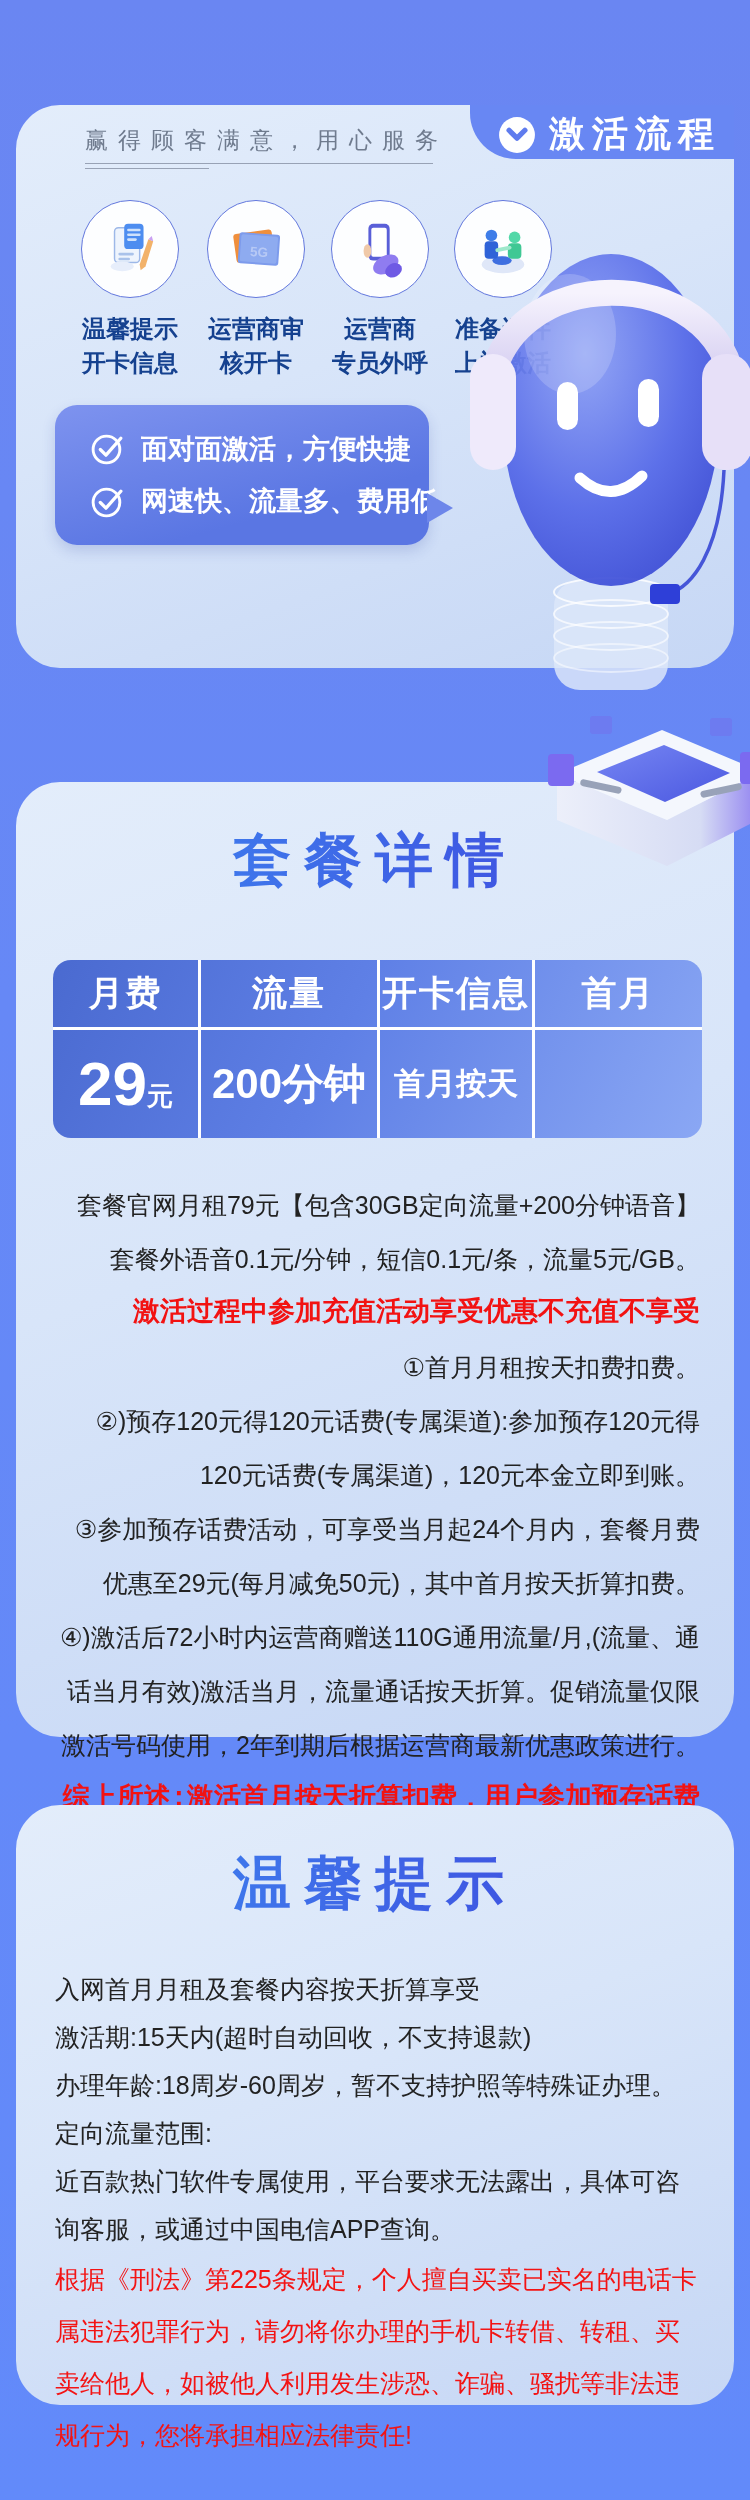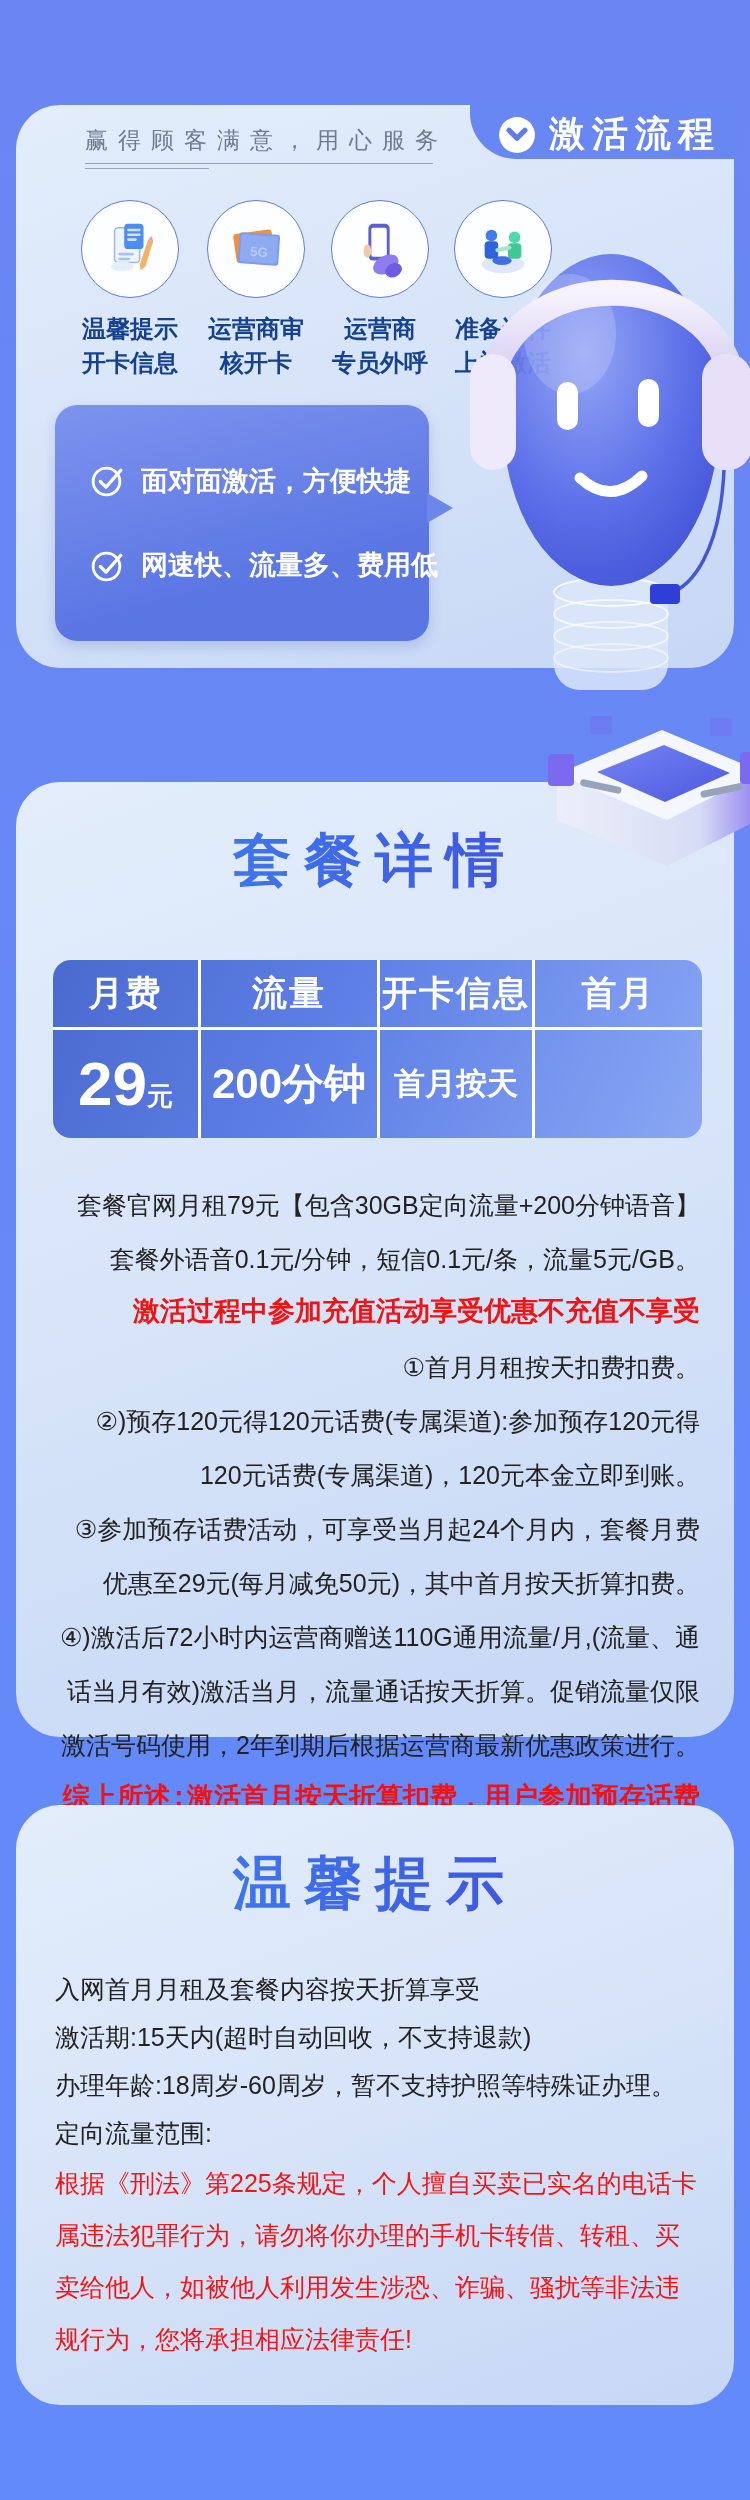--- a/index.html
+++ b/index.html
@@ -33,21 +33,21 @@
   .step{ position:absolute; top:95px; width:140px; text-align:center; }
   .s1{left:44px}.s2{left:170px}.s3{left:294px}.s4{left:417px}
   .step-circle{ width:98px; height:98px; margin:0 auto; border-radius:50%;
                 background:#fdfeff; border:1.5px solid #6277dd;
                 display:flex; align-items:center; justify-content:center; }
   .step-circle svg{ width:58px; height:58px; }
   .step-label{ margin-top:14px; font-size:24px; font-weight:700; color:#15418f;
                line-height:34px; }
 
   
-  .bubble{ position:absolute; left:39px; top:300px; width:374px; height:236px;
+  .bubble{ position:absolute; left:39px; top:300px; width:374px; height:140px;
            border-radius:22px; background:linear-gradient(165deg,#7e93ef 0%,#5a76e3 70%);
            display:flex; flex-direction:column; justify-content:space-evenly;
            padding:10px 0 10px 34px; box-shadow:0 6px 14px rgba(40,60,160,.18); }
   .bubble .brow{ display:flex; align-items:center; gap:15px; }
   .bubble .brow svg{ width:37px; height:37px; flex:0 0 37px; }
   .bubble .brow span{ font-size:27px; font-weight:600; color:#ffffff; white-space:nowrap; }
   .bubble .tip{ position:absolute; right:-24px; top:88px; width:0; height:0;
                 border-left:26px solid #6d86ea; border-top:15px solid transparent;
                 border-bottom:15px solid transparent; }
 
@@ -285,17 +285,18 @@
     </div>
   </section>
 
   <section class="card card3">
     <h2 class="sec-title">温馨提示</h2>
     <div class="tips-body">
       <p>入网首月月租及套餐内容按天折算享受</p>
       <p>激活期:15天内(超时自动回收，不支持退款)</p>
       <p>办理年龄:18周岁-60周岁，暂不支持护照等特殊证办理。</p>
       <p>定向流量范围:</p>
+      <p>近百款热门软件专属使用，平台要求无法露出，具体可咨询客服，或通过中国电信APP查询。</p>
       <p class="legal">根据《刑法》第225条规定，个人擅自买卖已实名的电话卡属违法犯罪行为，请勿将你办理的手机卡转借、转租、买卖给他人，如被他人利用发生涉恐、诈骗、骚扰等非法违规行为，您将承担相应法律责任!</p>
     </div>
   </section>
 
 </div>
 
 </body></html>

